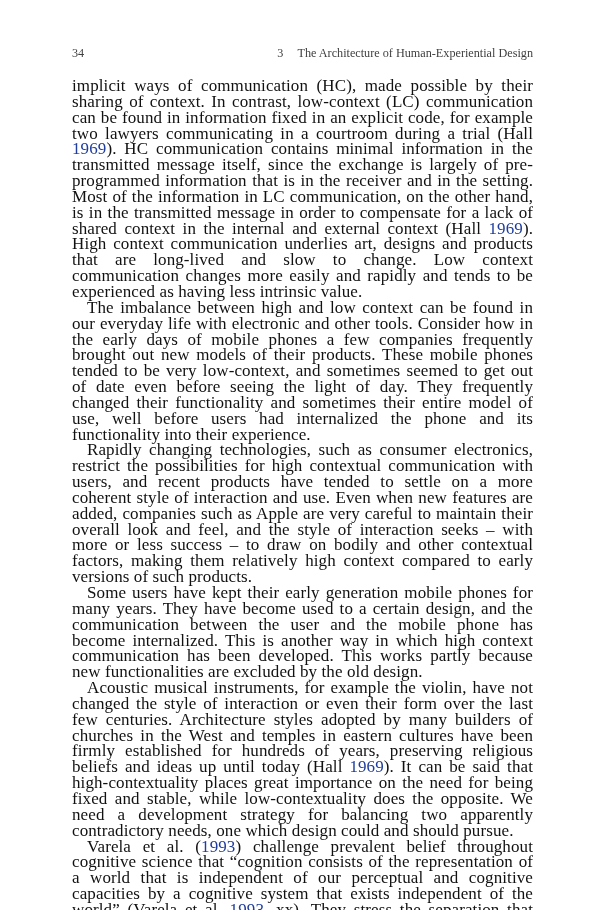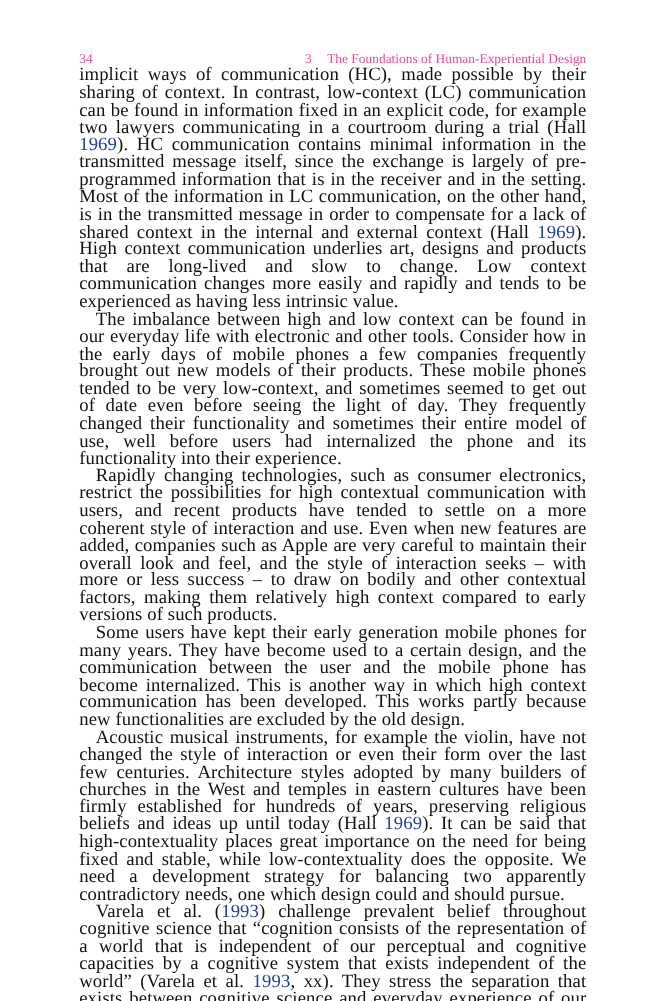--- a/index.html
+++ b/index.html
@@ -17,21 +17,22 @@
     font-family: "Liberation Serif", "DejaVu Serif", serif;
     color: #111111;
     overflow: hidden;
   }
   .running-head {
     display: flex;
     justify-content: space-between;
     align-items: baseline;
     font-size: 12.2px;
     line-height: 14px;
-    color: #ec4899;
+    margin-bottom: 18px;
+    color: #404040;
   }
   .running-title-group {
     display: flex;
     gap: 14px;
   }
   .body-text {
     font-size: 17px;
     line-height: 15.85px;
     text-align: justify;
     letter-spacing: 0.1px;
@@ -49,21 +50,21 @@
   }
 </style>
 </head>
 <body>
 
 <div class="page">
   <div class="running-head">
     <span>34</span>
     <span class="running-title-group">
       <span>3</span>
-      <span>The Foundations of Human-Experiential Design</span>
+      <span>The Architecture of Human-Experiential Design</span>
     </span>
   </div>
   <div class="body-text">
       <p><span>implicit ways of communication (HC), made possible by their sharing of context. In contrast, low-context (LC) communication can be found in information fixed in an explicit code, for example two lawyers communicating in a courtroom during a trial (Hall </span><span class="cite">1969</span><span>). HC communication contains minimal information in the transmitted message itself, since the exchange is largely of pre-programmed information that is in the receiver and in the setting. Most of the information in LC communication, on the other hand, is in the transmitted message in order to compensate for a lack of shared context in the internal and external context (Hall </span><span class="cite">1969</span><span>). High context communication underlies art, designs and products that are long-lived and slow to change. Low context communication changes more easily and rapidly and tends to be experienced as having less intrinsic value.</span></p>
       <p class="indent"><span>The imbalance between high and low context can be found in our everyday life with electronic and other tools. Consider how in the early days of mobile phones a few companies frequently brought out new models of their products. These mobile phones tended to be very low-context, and sometimes seemed to get out of date even before seeing the light of day. They frequently changed their functionality and sometimes their entire model of use, well before users had internalized the phone and its functionality into their experience.</span></p>
       <p class="indent"><span>Rapidly changing technologies, such as consumer electronics, restrict the possibilities for high contextual communication with users, and recent products have tended to settle on a more coherent style of interaction and use. Even when new features are added, companies such as Apple are very careful to maintain their overall look and feel, and the style of interaction seeks – with more or less success – to draw on bodily and other contextual factors, making them relatively high context compared to early versions of such products.</span></p>
       <p class="indent"><span>Some users have kept their early generation mobile phones for many years. They have become used to a certain design, and the communication between the user and the mobile phone has become internalized. This is another way in which high context communication has been developed. This works partly because new functionalities are excluded by the old design.</span></p>
       <p class="indent"><span>Acoustic musical instruments, for example the violin, have not changed the style of interaction or even their form over the last few centuries. Architecture styles adopted by many builders of churches in the West and temples in eastern cultures have been firmly established for hundreds of years, preserving religious beliefs and ideas up until today (Hall </span><span class="cite">1969</span><span>). It can be said that high-contextuality places great importance on the need for being fixed and stable, while low-contextuality does the opposite. We need a development strategy for balancing two apparently contradictory needs, one which design could and should pursue.</span></p>
       <p class="indent"><span>Varela et al. (</span><span class="cite">1993</span><span>) challenge prevalent belief throughout cognitive science that “cognition consists of the representation of a world that is independent of our perceptual and cognitive capacities by a cognitive system that exists independent of the world” (Varela et al. </span><span class="cite">1993</span><span>, xx). They stress the separation that exists between cognitive science and everyday experience of our present world. They also stress the need for having a sense of common foundation integrating cognitive science and human experience. They focused on one tradition that derives from the</span></p>
     </div>

